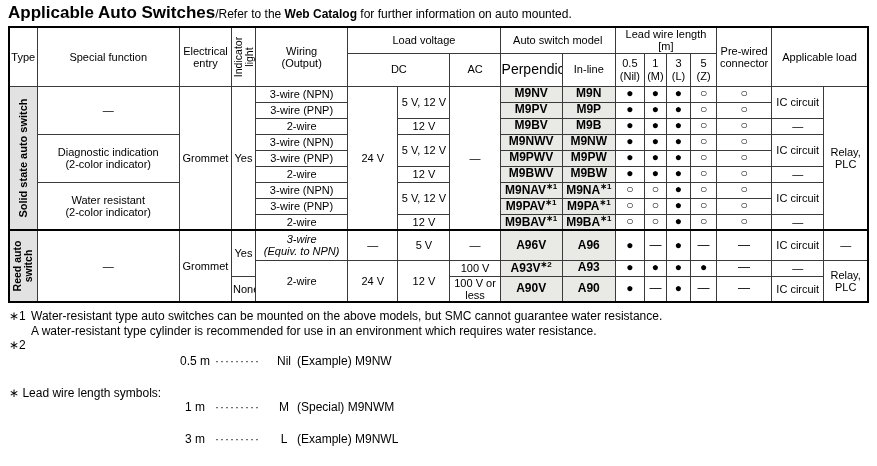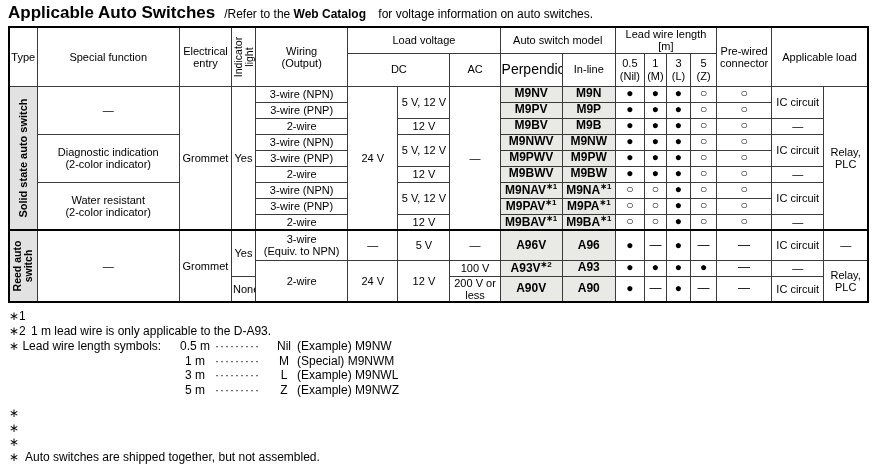--- a/index.html
+++ b/index.html
@@ -6,41 +6,41 @@
   html,body { margin:0; padding:0; }
   body {
     width:877px; height:466px; background:#fff; color:#000;
     font-family:"Liberation Sans", sans-serif; overflow:hidden;
   }
   .page { padding:1px 0 0 8px; }
 
   
   .title-line { margin:2px 0 3px 0; white-space:nowrap; }
   .title-main { font-size:17px; font-weight:bold; letter-spacing:0; }
-  .title-rest { font-size:12px;padding-left:9px; }
+  .title-rest { font-size:12px; }
   .title-bold { font-size:12px; font-weight:bold; }
 
   
   table.asw {
     border-collapse:collapse; table-layout:fixed; width:861px;
     border:2px solid #000;
   }
   .asw th, .asw td {
     border:1px solid #3a3a3a; padding:0 1px; text-align:center; vertical-align:middle;
     font-size:11px; font-weight:normal; line-height:1.12; white-space:pre-line;
     overflow:hidden;
   }
   .asw thead th { background:#fff; }
   tr.section-top td { border-top:2px solid #000; }
   td.type-col { background:#e2e2e2; }
   td.model { background:#e9e9e6; font-weight:bold; font-size:12px; white-space:nowrap; }
   td.dot { font-size:12px; }
   sup.note-ref { font-size:8px; font-weight:bold; vertical-align:super; letter-spacing:0; }
   .small-cell { font-size:9px; white-space:nowrap; }
-  .wiring-sm { font-size:10.5px; }
+  .wiring-sm { font-size:10.5px;font-style:italic; }
   th.perp-h { font-size:14px; }
   
   .vcell { position:relative; }
   .vert {
     position:absolute; top:50%; left:50%;
     transform:translate(-50%,-50%) rotate(-90deg);
     white-space:nowrap; font-weight:bold; font-size:11px;
   }
   .vert-multi {
     position:absolute; top:50%; left:50%;
@@ -51,35 +51,35 @@
   .vert-ind  { width:50px; font-size:10.5px; }
 
   
   .notes { margin:6px 0 0 1px; font-size:12px; line-height:14.5px; }
   .note-row { display:flex; align-items:flex-start; }
   .note-marker { flex:0 0 22px; }
   .note-marker.narrow { flex:0 0 16px; }
   .note-text { white-space:pre-line; }
   .lead-block { margin-top:1px; }
   .lead-row { display:flex; }
-  .lead-label { flex:0 0 168px; }
+  .lead-label { flex:0 0 168px;margin-top:32px; }
   .lead-len { flex:0 0 36px; text-align:center; }
   .lead-dots { flex:0 0 58px; text-align:left; padding-left:2px; letter-spacing:1px; }
   .lead-sym { flex:0 0 26px; text-align:center; }
   .lead-ex { }
   .bullets { margin-top:9px; }
   .b-bold { font-weight:bold; }
 </style>
 </head>
 <body>
 
 <div class="page">
 
   <div class="title-line">
-    <span class="title-main">Applicable Auto Switches</span><span class="title-rest">/Refer to the </span><span class="title-bold">Web Catalog</span><span class="title-rest"> for voltage information on auto switches.</span>
+    <span class="title-main">Applicable Auto Switches</span><span class="title-rest">/Refer to the </span><span class="title-bold">Web Catalog</span><span class="title-rest"> for further information on auto mounted.</span>
   </div>
 
   <table class="asw">
     <colgroup>
       <col style="width:28px">
         <col style="width:142px">
         <col style="width:52px">
         <col style="width:24px">
       <col style="width:92px">
         <col style="width:50px">
@@ -274,40 +274,41 @@
         <td class="dot">●</td>
         <td class="dot">●</td>
         <td class="dot">●</td>
         <td class="dot">—</td>
         <td>—</td>
         <td rowspan="2">Relay,
 PLC</td>
       </tr>
       <tr style="height:17px">
         <td class="small-cell">None</td>
-        <td class="small-cell">200 V or less</td>
+        <td class="small-cell">100 V or less</td>
         <td class="model">A90V</td>
         <td class="model">A90</td>
         <td class="dot">●</td>
         <td class="dot">—</td>
         <td class="dot">●</td>
         <td class="dot">—</td>
         <td class="dot">—</td>
         <td>IC circuit</td>
       </tr>
     </tbody>
   </table>
 
   <div class="notes">
     <div class="note-row">
       <span class="note-marker">∗1</span>
+      <span class="note-text">Water-resistant type auto switches can be mounted on the above models, but SMC cannot guarantee water resistance.
+A water-resistant type cylinder is recommended for use in an environment which requires water resistance.</span>
     </div>
     <div class="note-row">
       <span class="note-marker">∗2</span>
-      <span class="note-text">1 m lead wire is only applicable to the D-A93.</span>
     </div>
 
     <div class="lead-block">
       <div class="lead-row">
         <span class="lead-label"><span>∗</span>&nbsp;<span>Lead wire length symbols:</span></span>
         <span class="lead-len">0.5 m</span>
         <span class="lead-dots">·········</span>
         <span class="lead-sym">Nil</span>
         <span class="lead-ex">(Example) M9NW</span>
       </div>

